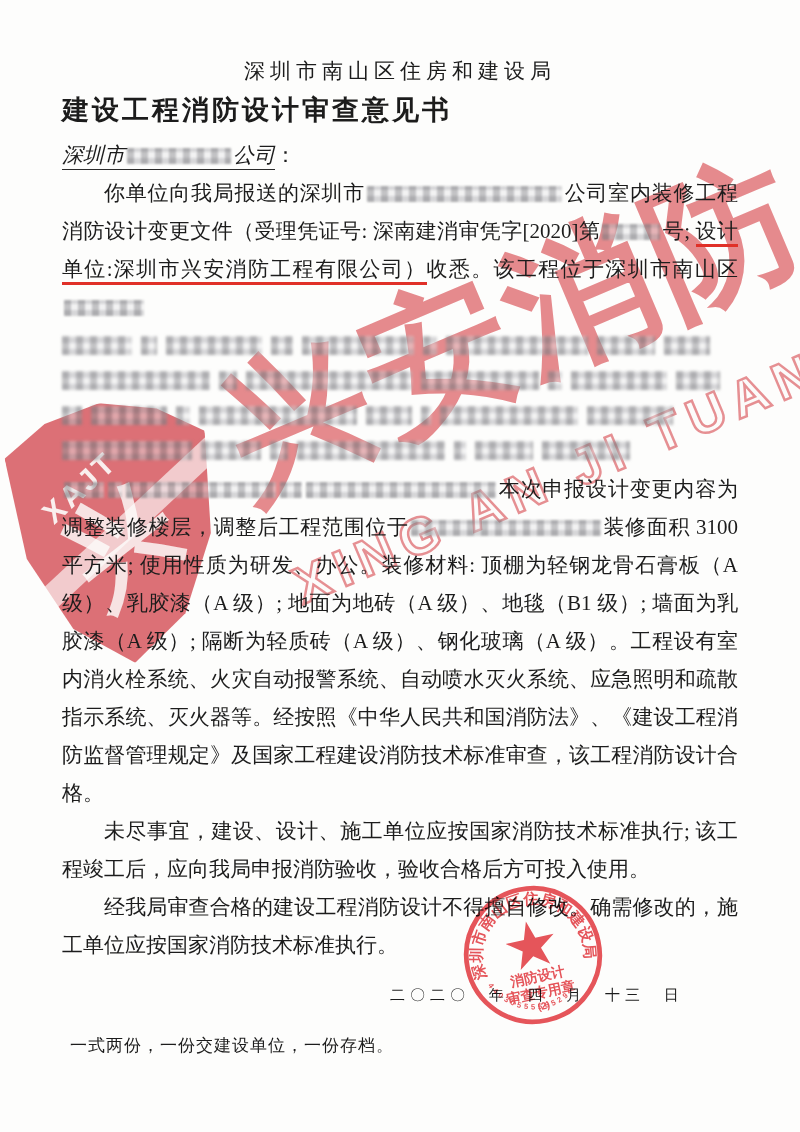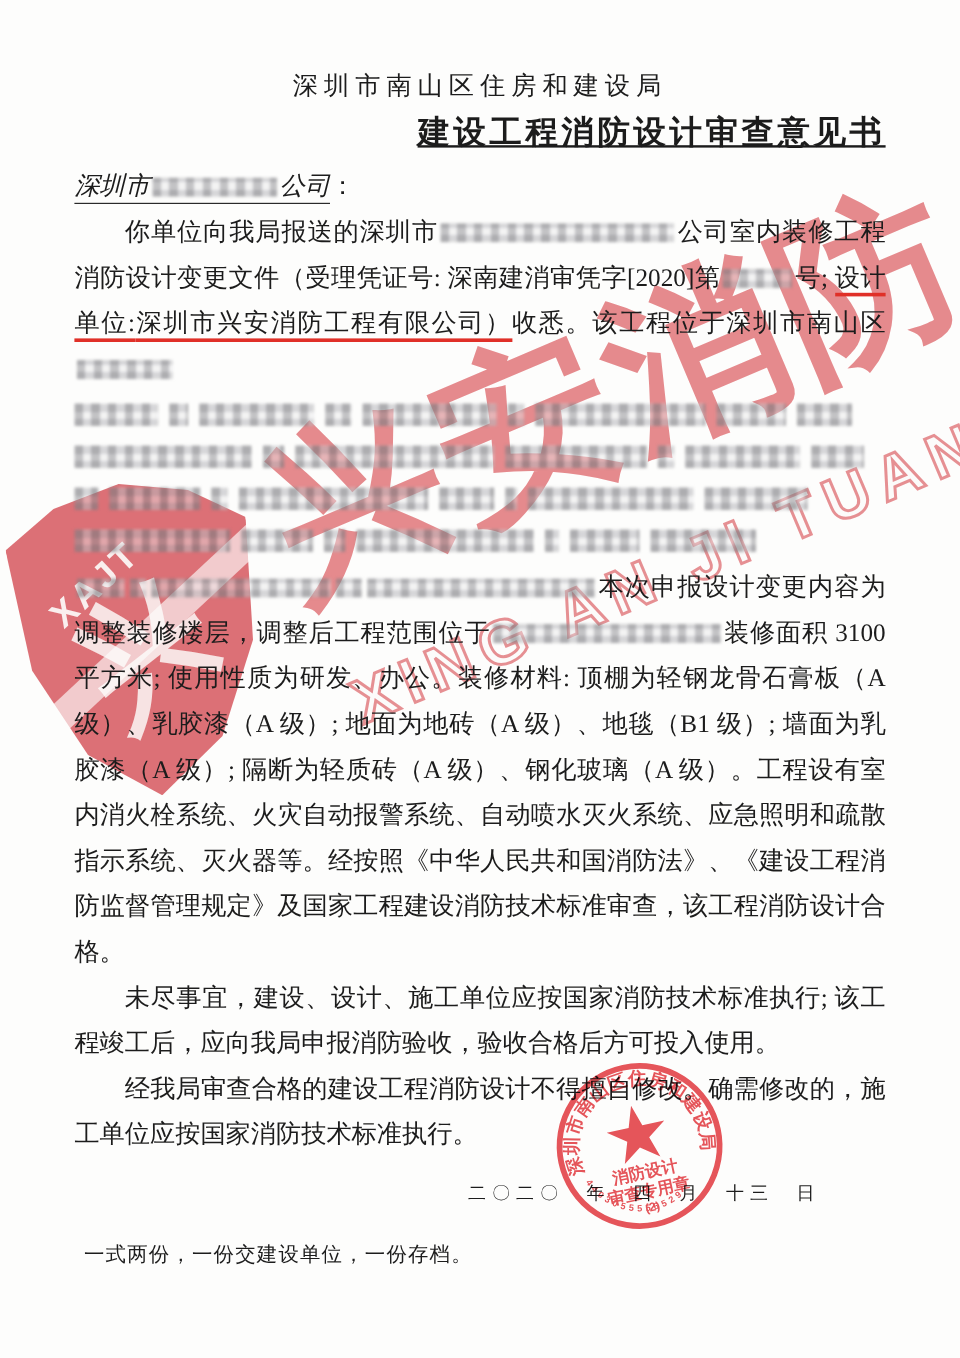--- a/index.html
+++ b/index.html
@@ -50,22 +50,22 @@
     font-family:"Liberation Sans","DejaVu Sans",sans-serif;font-weight:bold;
     font-size:110px;line-height:1;color:rgba(255,255,255,0.82);
     transform:rotate(-30deg);
   }
   
   .content{position:relative;z-index:2;padding:56px 62px 0 62px;}
   .agency{
     text-align:center;font-size:21px;line-height:30px;letter-spacing:5px;
   }
   .doc-title{
-    text-align:right;font-size:27px;line-height:40px;font-weight:bold;letter-spacing:3px;
-    font-family:"Liberation Sans","DejaVu Sans",sans-serif;margin-top:4px;text-decoration:underline;
+    text-align:left;font-size:27px;line-height:40px;font-weight:bold;letter-spacing:3px;
+    font-family:"Liberation Sans","DejaVu Sans",sans-serif;margin-top:4px;
   }
   .doc-no{
     text-align:right;font-size:20px;line-height:30px;padding-right:64px;margin-top:2px;letter-spacing:1px;
   }
   p{margin:0;}
   .addressee{font-size:21px;line-height:38px;margin-top:6px;}
   .u{border-bottom:1.5px solid #2a2a2a;padding-bottom:2px;font-style:italic;}
   .body{
     font-size:21px;line-height:38px;text-align:justify;text-justify:inter-ideograph;
   }

